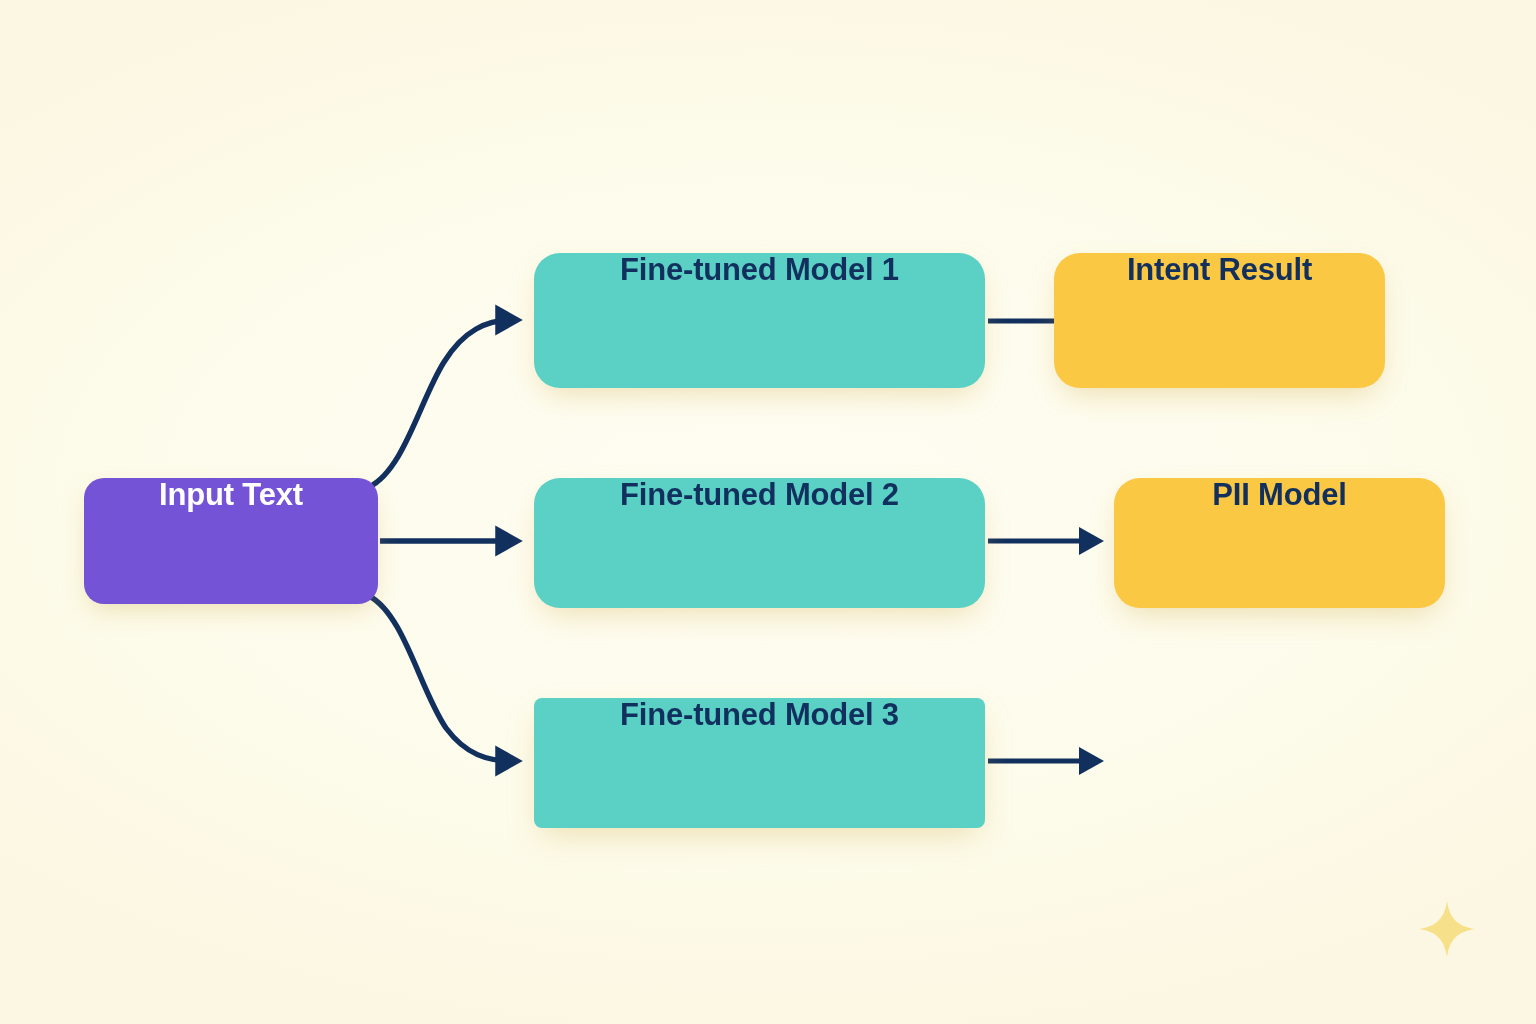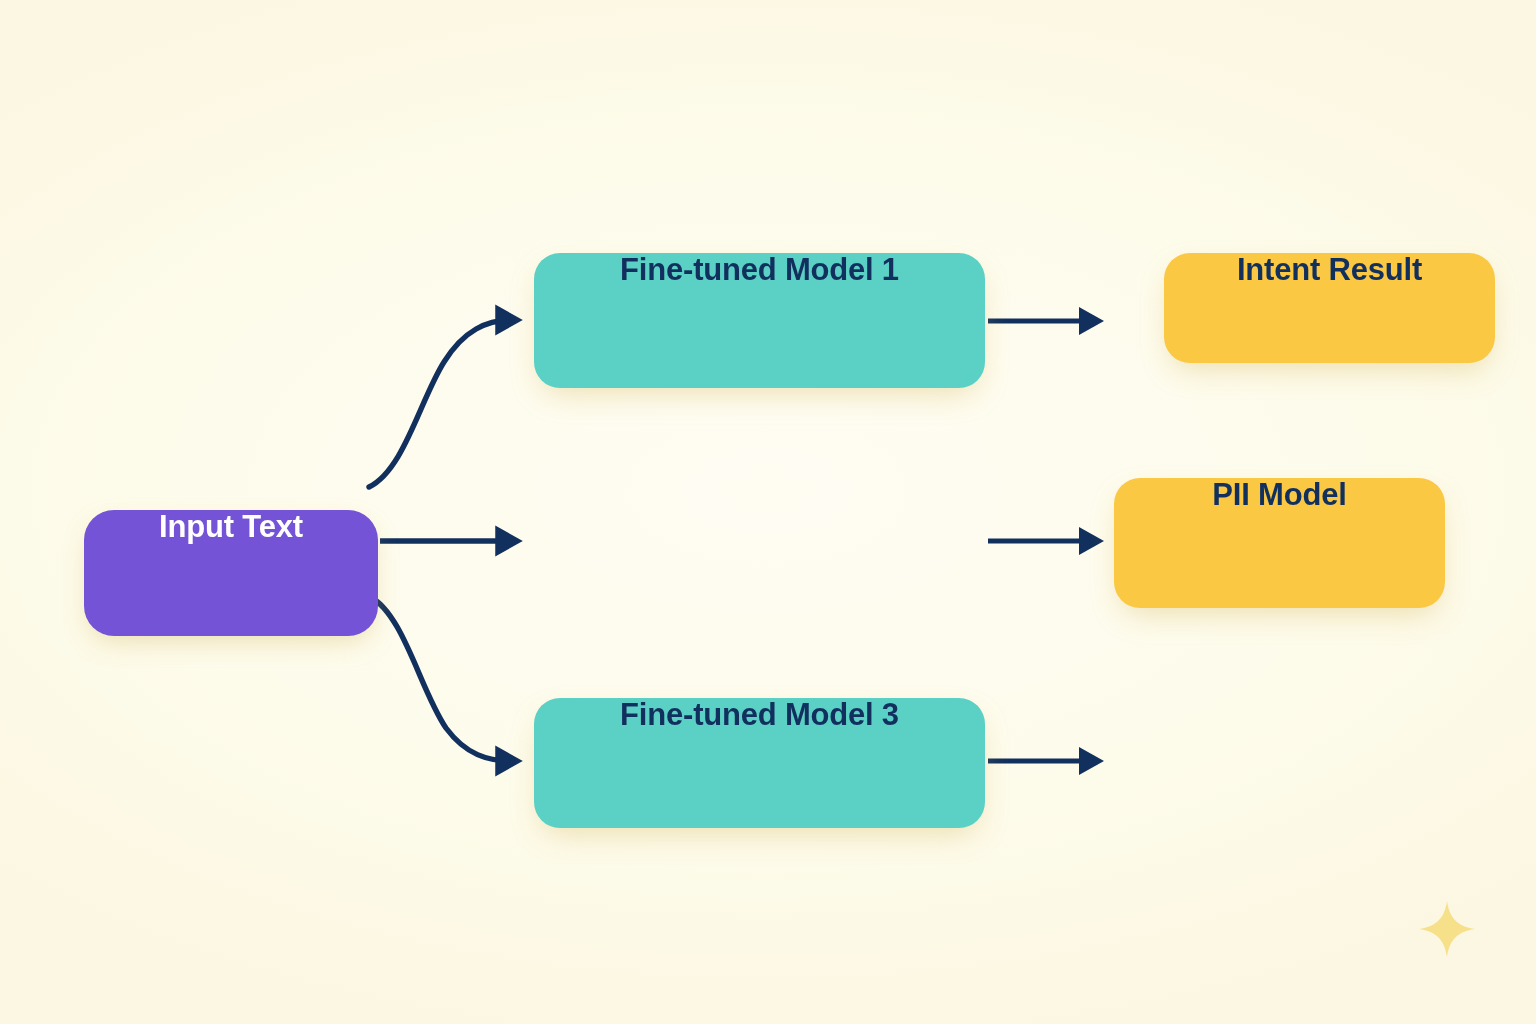--- a/index.html
+++ b/index.html
@@ -48,23 +48,22 @@
   }
   .node-label {
     font-size: 31px;
     font-weight: bold;
     line-height: 1.1;
     white-space: nowrap;
   }
 
   .node.input {
     background: #7453d6;
-    border-radius: 30px;
+    border-radius: 20px;
     box-shadow: 0 10px 26px -6px rgba(205,175,80,0.38);
-    margin-top: 32px;
   }
   .node.input .node-label {
     color: #ffffff;
   }
 
   .node.model {
     background: #5bd1c5;
     box-shadow: 0 12px 30px -8px rgba(208,178,78,0.40);
   }
   .node.model .node-label {
@@ -105,26 +104,29 @@
   </svg>
 
   <div class="node input" style="left:84px; top:478px; width:294px; height:126px;">
     <span class="node-label">Input Text</span>
   </div>
 
   <div class="node model" style="left:534px; top:253px; width:451px; height:135px;">
     <span class="node-label">Fine-tuned Model 1</span>
   </div>
 
+  <div class="node model" style="left:534px; top:478px; width:451px; height:130px;">
+    <span class="node-label">Fine-tuned Model 2</span>
+  </div>
 
-  <div class="node model" style="left:534px; top:698px; width:451px; height:130px;">
+  <div class="node model" style="left:534px; top:698px; width:451px; height:130px;border-radius:8px;">
     <span class="node-label">Fine-tuned Model 3</span>
   </div>
 
-  <div class="node result" style="left:1164px; top:253px; width:331px; height:110px;">
+  <div class="node result" style="left:1054px; top:253px; width:331px; height:135px;">
     <span class="node-label">Intent Result</span>
   </div>
 
   <div class="node result" style="left:1114px; top:478px; width:331px; height:130px;">
     <span class="node-label">PII Model</span>
   </div>
 
 
   <svg class="sparkle" style="left:1416px; top:898px;" width="62" height="62" viewBox="0 0 62 62" aria-hidden="true">
     <path d="M31 3 C33.4 20.2 41.8 28.6 59 31 C41.8 33.4 33.4 41.8 31 59 C28.6 41.8 20.2 33.4 3 31 C20.2 28.6 28.6 20.2 31 3 Z" fill="#f7e08a"></path>

